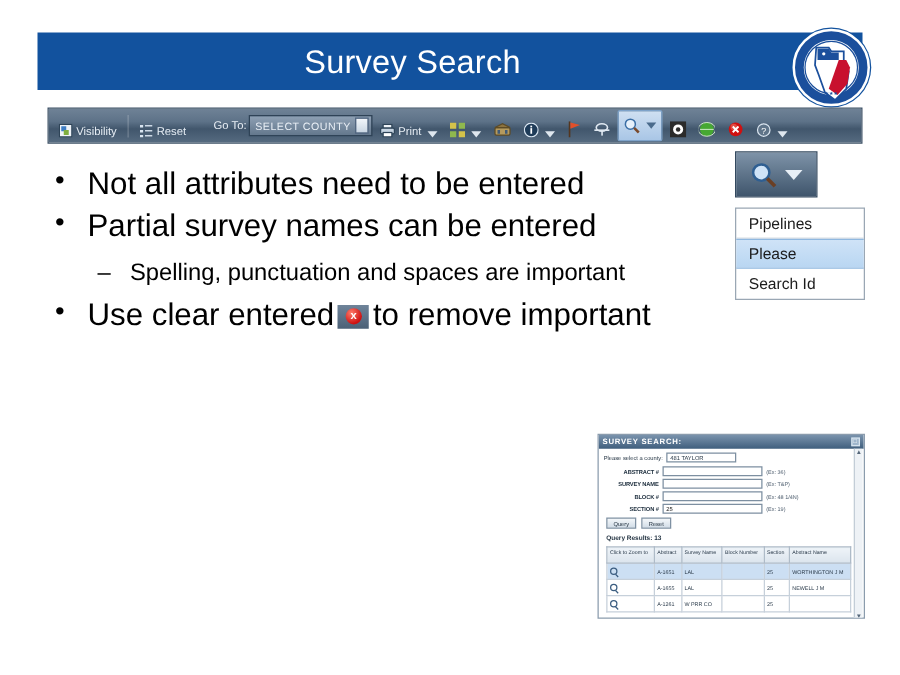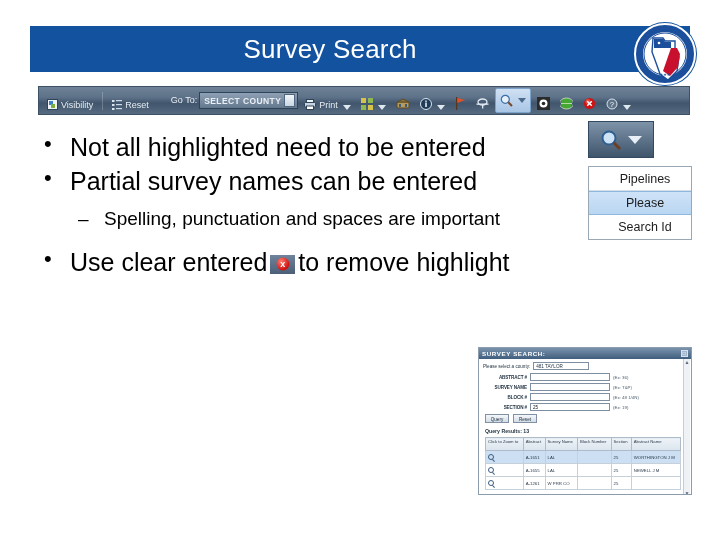--- a/index.html
+++ b/index.html
@@ -87,21 +87,21 @@
     height: 17px;
     min-width: 92px;
     background: linear-gradient(180deg,#8ea0b4,#64788d);
     border: 1px solid #2f4357;
     color: #e9eff6;
     font-size: 8.5px;
     letter-spacing: 0.4px;
     padding: 0 2px 0 4px;
     gap: 3px;
   }
-  .county-box .cb-text { flex: 1; font-weight: bold; }
+  .county-box .cb-text { flex: 1; }
   .county-box .cb-arrow {
     width: 11px; height: 13px;
     background: linear-gradient(180deg,#f2f6fa,#c9d6e3);
     border: 1px solid #516680;
   }
   .tb-icon { display: inline-block; line-height: 0; }
   .tb-btn-active {
     background: linear-gradient(180deg,#cfe0f2,#a9c6e6);
     border: 1px solid #7ea3ca;
     border-radius: 2px;
@@ -133,21 +133,20 @@
     background: #ffffff;
     border: 1px solid #9aa7b4;
     font-size: 12.5px;
     color: #1c1c1c;
   }
   .dd-menu .dd-row {
     height: 24px;
     display: flex; align-items: center;
     padding-left: 10px;
     border-bottom: 1px solid #d6dde4;
-    justify-content: center;
   }
   .dd-menu .dd-row:last-child { border-bottom: none; }
   .dd-menu .dd-row.selected {
     background: linear-gradient(180deg,#cfe3f7,#b9d6f2);
     border-top: 1px solid #8fb8e0;
     border-bottom: 1px solid #8fb8e0;
   }
 
   
   .bullets {
@@ -168,21 +167,21 @@
     position: absolute;
     left: 18px; top: -1px;
     font-size: 22px;
   }
   .b2 {
     position: relative;
     font-size: 19px;
     line-height: 1.3;
     padding-left: 78px;
     margin-top: 10px;
-    margin-bottom: 14px;
+    margin-bottom: 4px;
   }
   .b2::before {
     content: "\2013";
     position: absolute;
     left: 52px; top: 0;
     font-size: 19px;
   }
   .inline-clear {
     display: inline-block;
     width: 25px; height: 19px;
@@ -533,25 +532,25 @@
     </div>
     <div class="dd-row selected">
       <span>Please</span>
     </div>
     <div class="dd-row">
       <span>Search Id</span>
     </div>
   </div>
 
   <div class="bullets">
-    <div class="b1">Not all highlighted need to be entered</div>
+    <div class="b1">Not all attributes need to be entered</div>
     <div class="b1">Partial survey names can be entered</div>
     <div class="b2">Spelling, punctuation and spaces are important</div>
     <div class="b1">
-      <span>Use clear entered</span><span class="inline-clear"><span class="dot">x</span></span><span>to remove highlight</span>
+      <span>Use clear entered</span><span class="inline-clear"><span class="dot">x</span></span><span>to remove important</span>
     </div>
   </div>
 
   <div class="ss-panel">
     <div class="ss-title">
       <span>SURVEY SEARCH:</span>
       <span class="ss-min">□</span>
     </div>
     <div class="ss-body">
 

